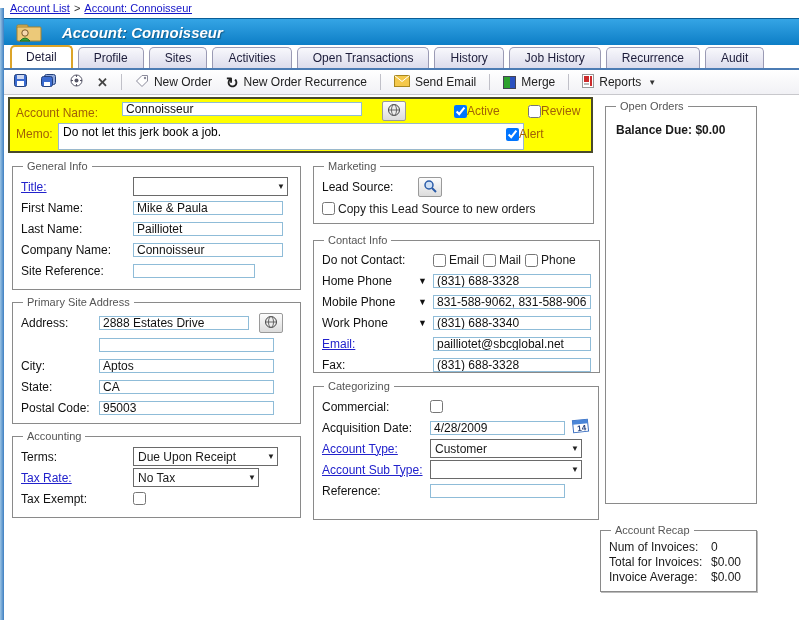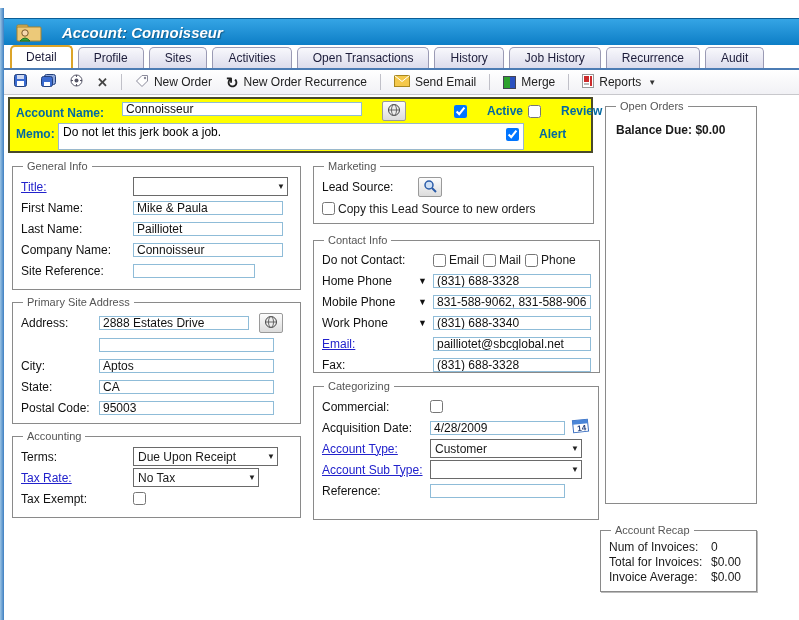--- a/index.html
+++ b/index.html
@@ -43,29 +43,29 @@
   .tsep { width:1px; height:16px; background:#c0c0c8; margin:0 3px; }
   .icon-x { font-weight:bold; color:#444; font-size:13px; line-height:13px; }
   .icon-recur { font-weight:bold; color:#222; font-size:15px; line-height:13px; }
   .merge-sq { width:13px; height:13px; border:1px solid #445; 
     background:linear-gradient(90deg,#2ea12e 55%,#2a50c0 55%); }
   .caret { font-size:8px; color:#333; margin-left:2px; }
 
   
   .banner { position:absolute; left:8px; top:97px; width:585px; height:56px;
     background:#ffff00; border:2px solid #4a4a2a; }
-  .banner label { font-size:12px; color:#0369a1;font-weight:bold; }
+  .banner label { font-size:12px; color:#a16207; }
   .b-acct-label { position:absolute; left:6px; top:7px; }
   .b-acct-input { position:absolute; left:112px; top:3px; width:240px; height:18px; }
   .b-globe { position:absolute; left:372px; top:2px; }
   .b-memo-label { position:absolute; left:6px; top:28px; }
   .b-memo { position:absolute; left:48px; top:24px; width:466px; height:27px;
     border:1px solid #9ab8cc; font-family:"Liberation Sans",sans-serif; font-size:12px;
     padding:1px 4px; resize:none; }
-  .cb-inline { position:absolute; display:flex; align-items:center; gap:20px; font-size:12px; }
+  .cb-inline { position:absolute; display:flex; align-items:center; gap:0; font-size:12px; }
   .cb-active { left:444px; top:5px; } .cb-review { left:518px; top:5px; } .cb-alert { left:496px; top:28px; }
 
   
   fieldset { position:absolute; border:1px solid #8a8a8a; background:#fff; padding:3px 8px 4px; }
   legend { font-size:11px; color:#555; padding:0 4px; margin-left:2px; }
   #fs-general { left:12px; top:160px; width:289px; height:130px; }
   #fs-address { left:12px; top:296px; width:289px; height:128px; }
   #fs-accounting { left:12px; top:430px; width:289px; height:88px; }
   #fs-marketing { left:313px; top:160px; width:281px; height:64px; }
   #fs-contact { left:313px; top:234px; width:281px; height:139px; }
@@ -107,20 +107,23 @@
     background:#f8f3d3; border:1px solid #b9b49a; padding:5px 10px; font-size:12px; }
   .jobbar b { font-weight:bold; }
   .nextjob { position:absolute; right:12px; top:6px; }
 </style>
 </head>
 <body>
 
 <div class="screen">
   <div class="left-strip"></div>
 
+  <div class="breadcrumb">
+    <a>Account List</a><span class="crumb-sep">&gt;</span><a>Account: Connoisseur</a>
+  </div>
 
   <div class="titlebar">
     <span class="hicon">
       <svg width="26" height="20" viewBox="0 0 26 20">
         <rect x="1" y="3" width="11" height="5" rx="1" fill="#e3bd63" stroke="#a3812e"></rect>
         <rect x="1" y="5" width="24" height="14" rx="1" fill="#ecc979" stroke="#a3812e"></rect>
         <circle cx="9" cy="11" r="3.2" fill="#f6d7ae" stroke="#7a5a28"></circle>
         <path d="M4 19 q5 -6 10 0 z" fill="#39a339" stroke="#1f6e1f"></path>
       </svg>
     </span>

